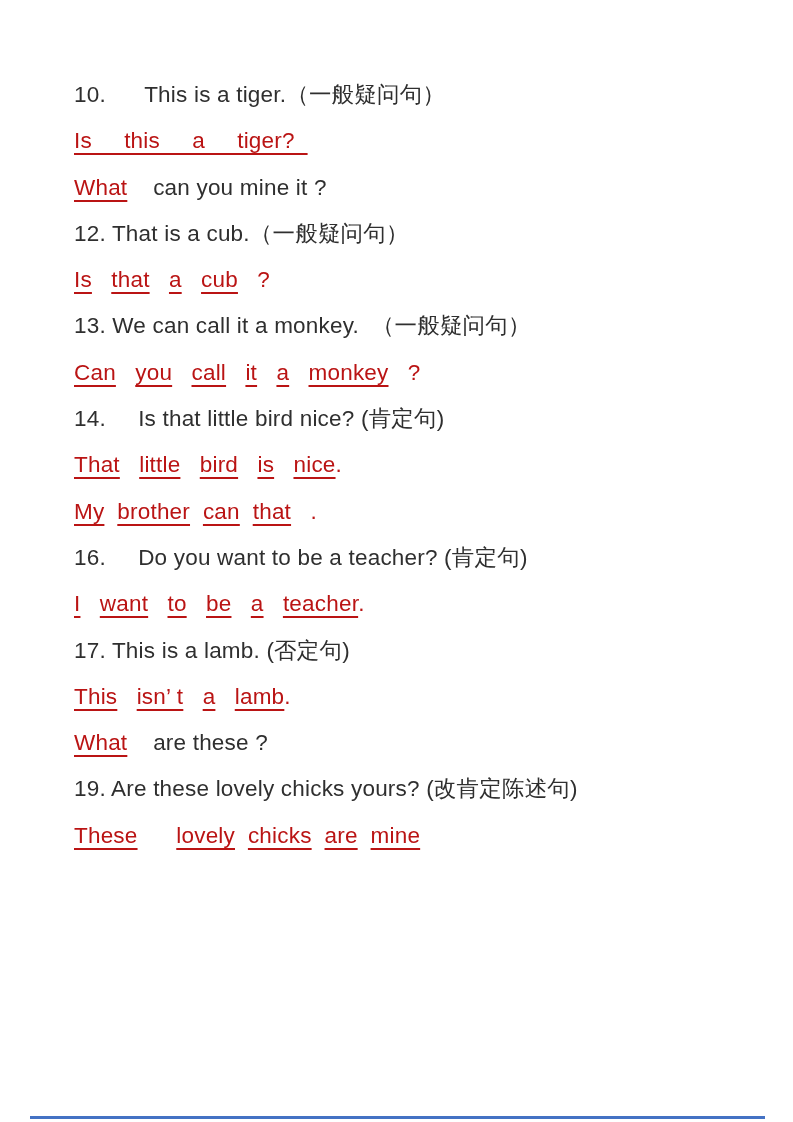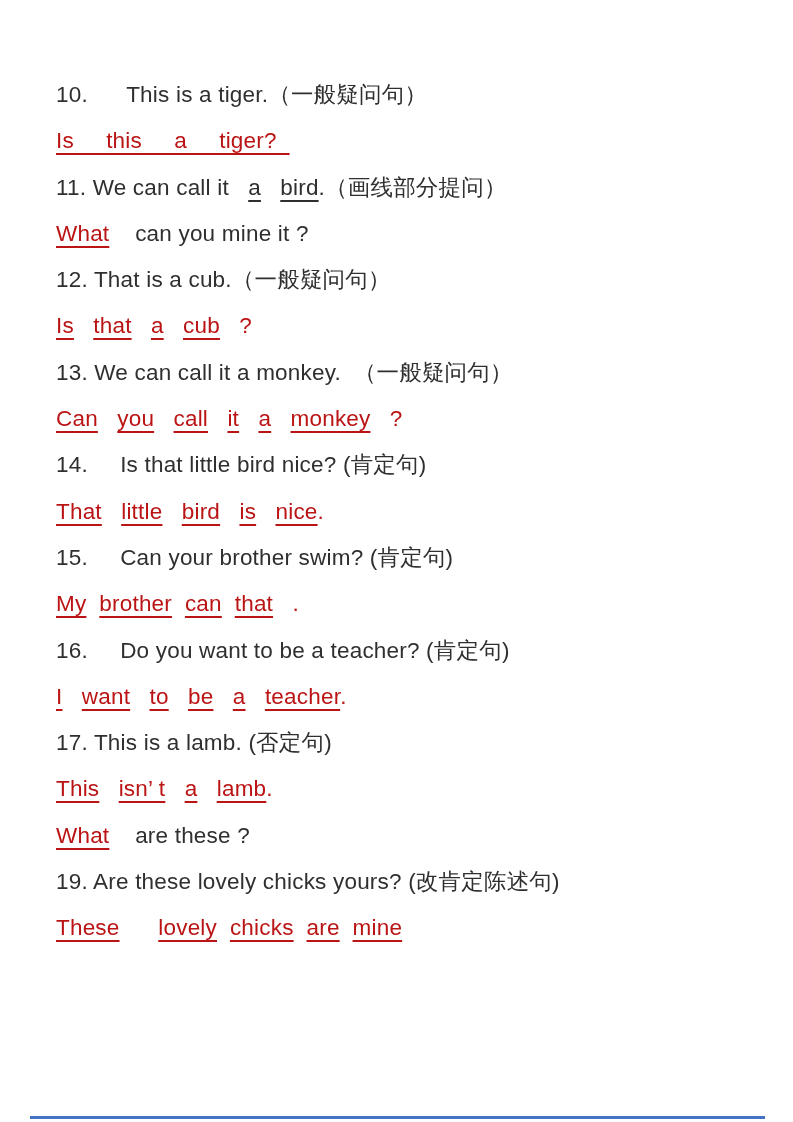--- a/index.html
+++ b/index.html
@@ -6,21 +6,21 @@
   body{
     width:793px;height:1122px;
     background:#ffffff;
     position:relative;
     font-family:"Liberation Sans","DejaVu Sans",sans-serif;
     overflow:hidden;
   }
   .doc{
     position:absolute;
     top:0;left:0;right:0;bottom:0;
-    padding:72px 18px 0 56px;
+    padding:72px 18px 0 74px;
     box-sizing:border-box;
   }
   .line{
     margin:0;
     font-size:22.5px;
     line-height:46.3px;
     white-space:pre-wrap;
     letter-spacing:0.2px;
   }
   .b { color:var(--blk); }
@@ -45,29 +45,27 @@
     height:3px;
     background:var(--rule);
   }
 </style>
 </head>
 <body style="--blk: #2f2f2f; --red: #ba1414; --rule: #4472c4; background: rgb(255, 255, 255);">
 
 <div class="doc" id="doc">
     <p class="line"><span class="b">10.      This is a tiger.（一般疑问句）</span></p>
     <p class="line"><span class="ru">Is     this     a     tiger?  </span></p>
-    <p class="line"><span class="b">11. We can call it   </span><span class="bu">a</span><span class="b">   </span><span class="bu">bird</span><span class="b">.（画线部分提问）</span></p>
     <p class="line"><span class="ru">What</span><span class="b">    can you mine it ?</span></p>
     <p class="line"><span class="b">12. That is a cub.（一般疑问句）</span></p>
     <p class="line"><span class="ru">Is</span><span class="r">   </span><span class="ru">that</span><span class="r">   </span><span class="ru">a</span><span class="r">   </span><span class="ru">cub</span><span class="r">   ?</span></p>
     <p class="line"><span class="b">13. We can call it a monkey.  （一般疑问句）</span></p>
     <p class="line"><span class="ru">Can</span><span class="r">   </span><span class="ru">you</span><span class="r">   </span><span class="ru">call</span><span class="r">   </span><span class="ru">it</span><span class="r">   </span><span class="ru">a</span><span class="r">   </span><span class="ru">monkey</span><span class="r">   ?</span></p>
     <p class="line"><span class="b">14.     Is that little bird nice? (肯定句)</span></p>
     <p class="line"><span class="ru">That</span><span class="r">   </span><span class="ru">little</span><span class="r">   </span><span class="ru">bird</span><span class="r">   </span><span class="ru">is</span><span class="r">   </span><span class="ru">nice</span><span class="r">.</span></p>
-    <p class="line"><span class="b">15.     Can your brother swim? (肯定句)</span></p>
     <p class="line"><span class="ru">My</span><span class="r">  </span><span class="ru">brother</span><span class="r">  </span><span class="ru">can</span><span class="r">  </span><span class="ru">that</span><span class="r">   .</span></p>
     <p class="line"><span class="b">16.     Do you want to be a teacher? (肯定句)</span></p>
     <p class="line"><span class="ru">I</span><span class="r">   </span><span class="ru">want</span><span class="r">   </span><span class="ru">to</span><span class="r">   </span><span class="ru">be</span><span class="r">   </span><span class="ru">a</span><span class="r">   </span><span class="ru">teacher</span><span class="r">.</span></p>
     <p class="line"><span class="b">17. This is a lamb. (否定句)</span></p>
     <p class="line"><span class="ru">This</span><span class="r">   </span><span class="ru">isn’ t</span><span class="r">   </span><span class="ru">a</span><span class="r">   </span><span class="ru">lamb</span><span class="r">.</span></p>
     <p class="line"><span class="ru">What</span><span class="b">    are these ?</span></p>
     <p class="line"><span class="b">19. Are these lovely chicks yours? (改肯定陈述句)</span></p>
     <p class="line"><span class="ru">These</span><span class="r">      </span><span class="ru">lovely</span><span class="r">  </span><span class="ru">chicks</span><span class="r">  </span><span class="ru">are</span><span class="r">  </span><span class="ru">mine</span></p>
   </div>
 <div class="bottom-rule"></div>

